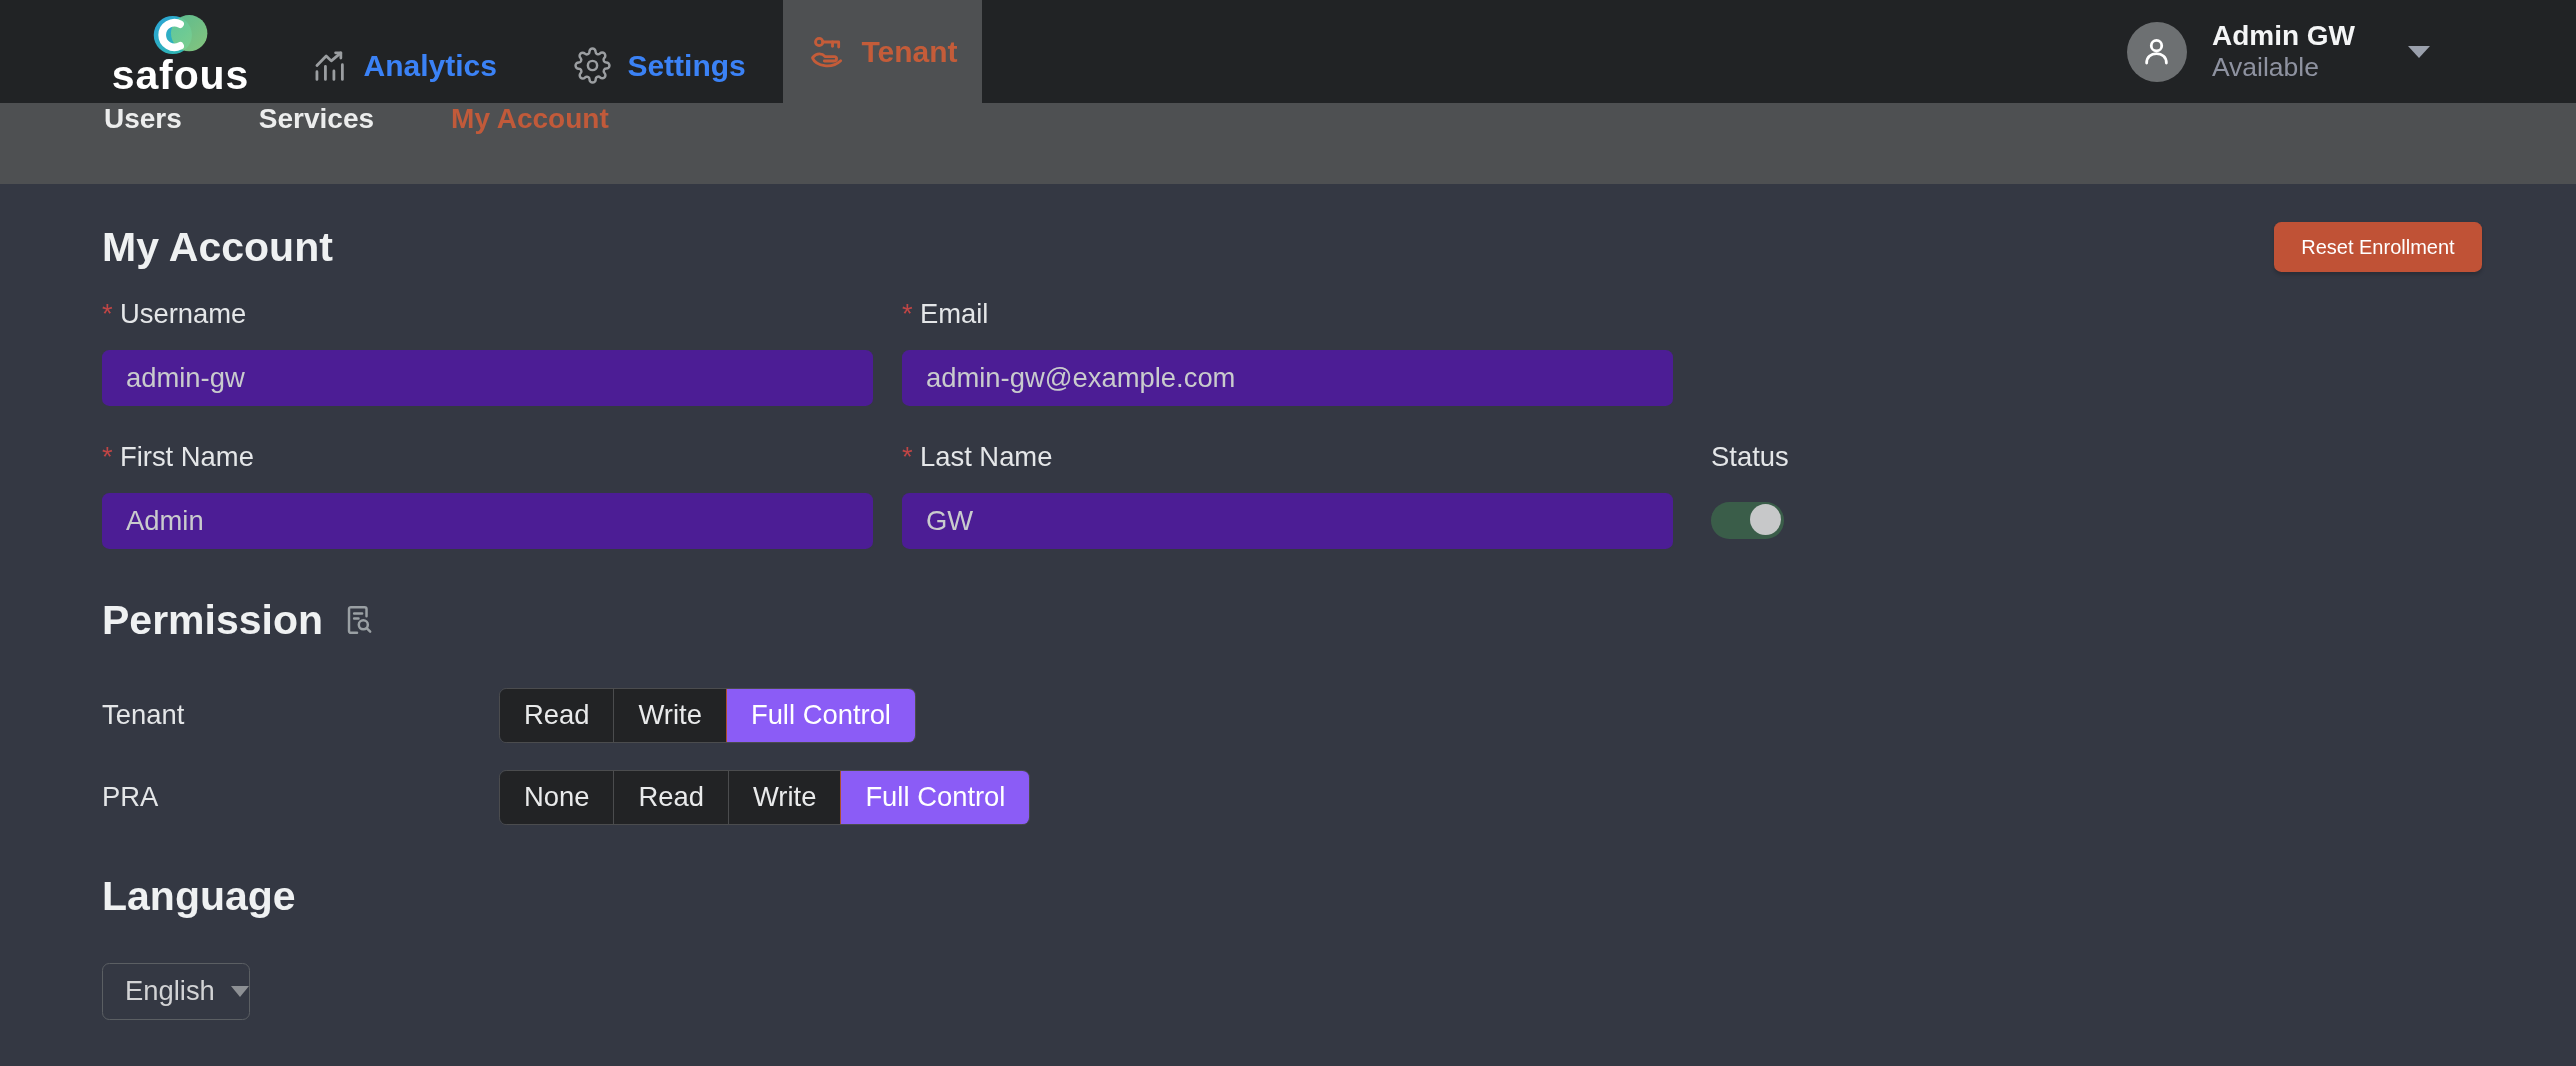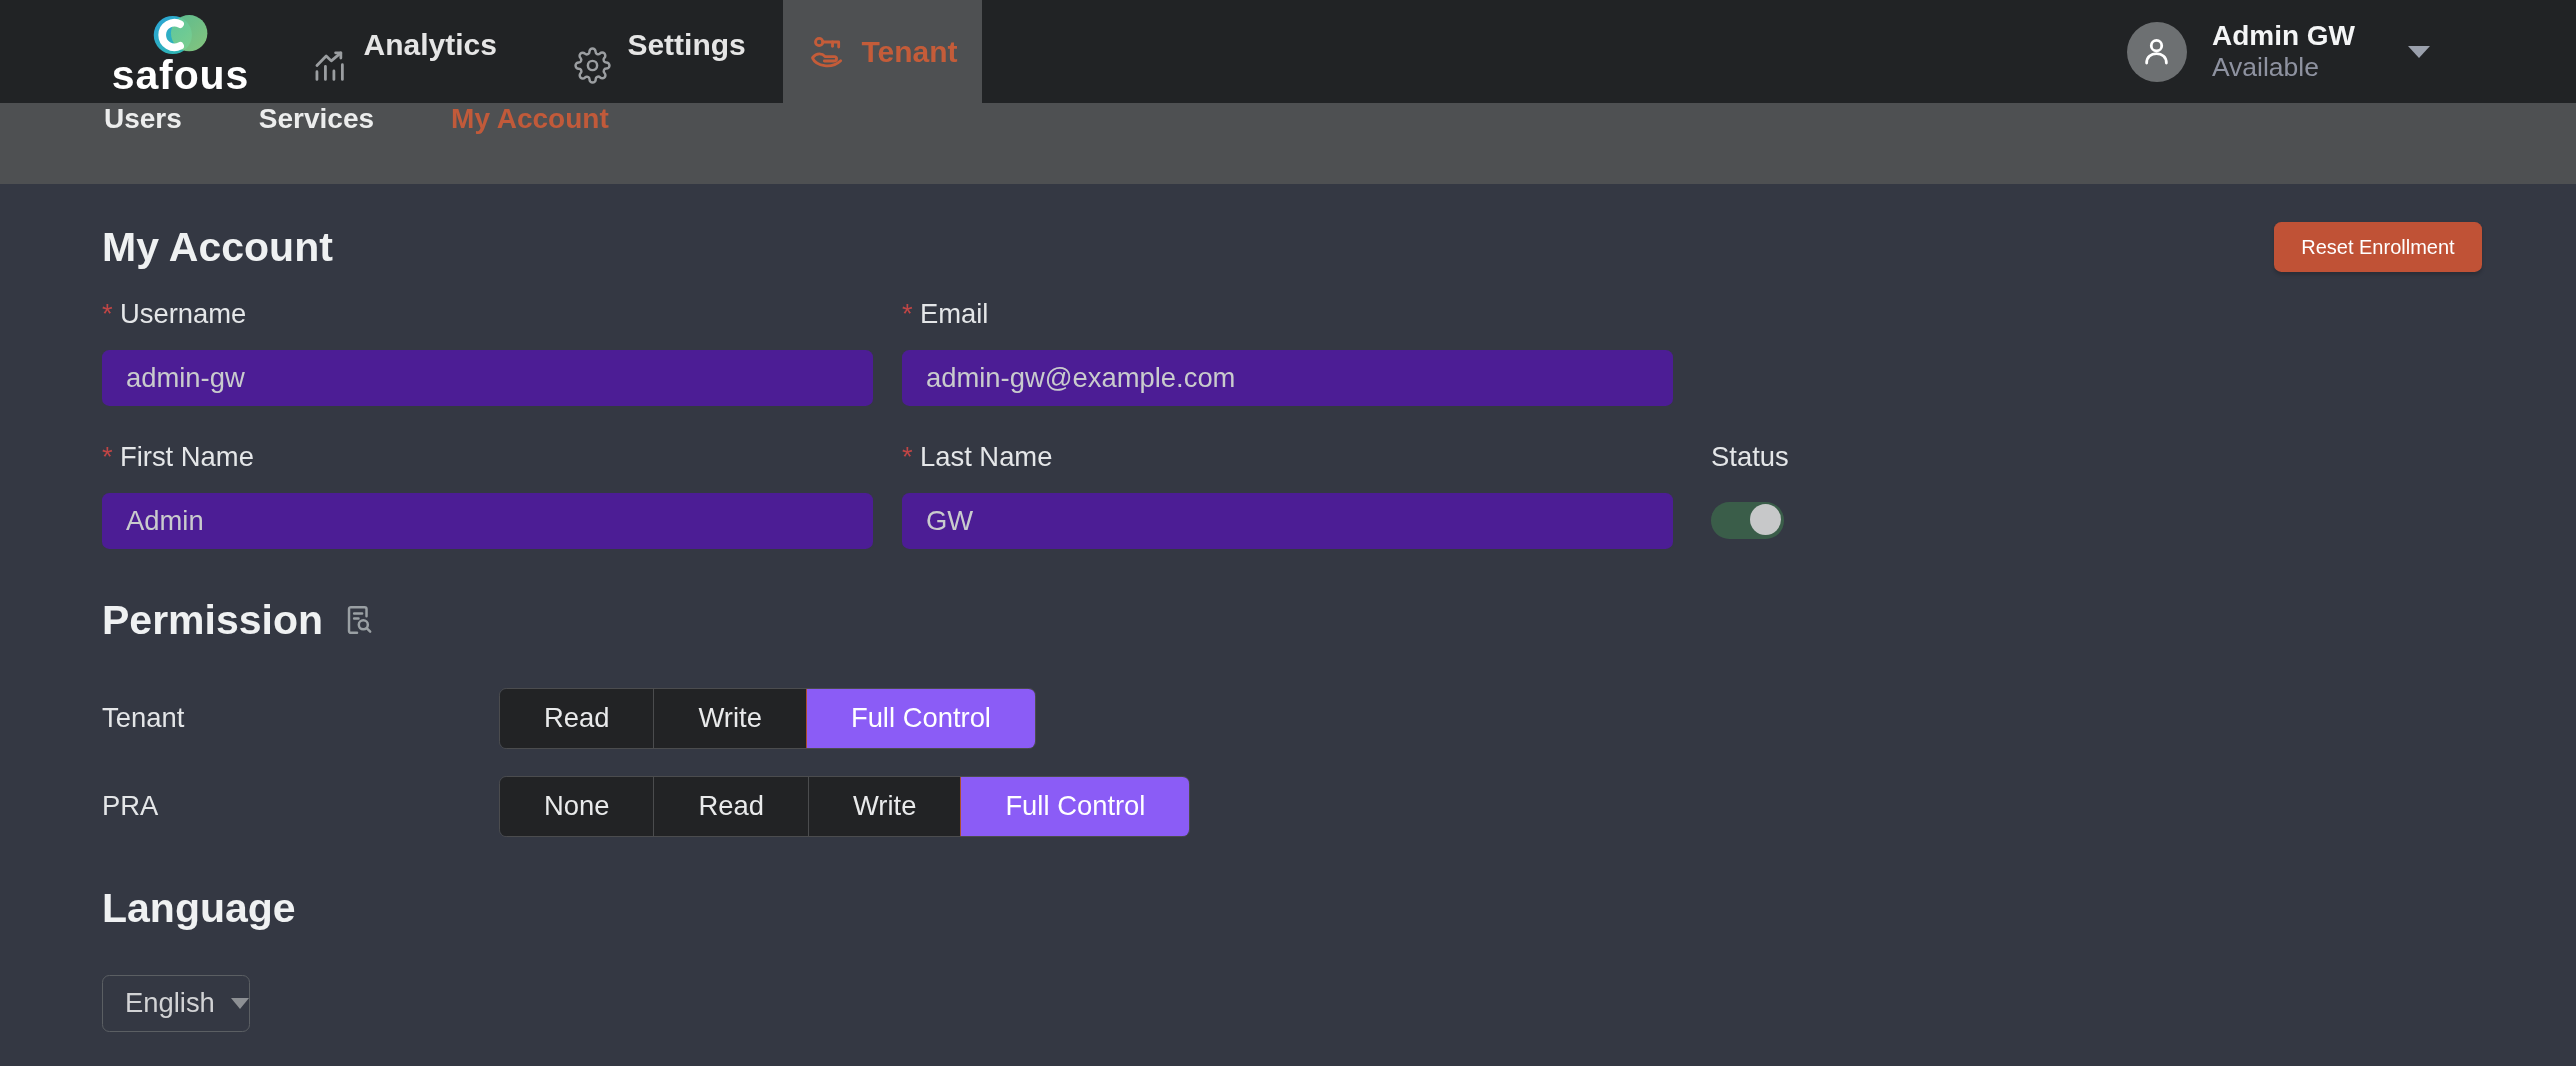--- a/index.html
+++ b/index.html
@@ -30,24 +30,25 @@
   .brand-word {
     color: #ffffff;
     font-size: 41px;
     font-weight: bold;
     letter-spacing: 0.9px;
     line-height: 1;
     margin-top: -1.8px;
   }
   .nav-item {
     display: flex;
+    align-items: center;
     gap: 16.5px;
     font-size: 30px;
     font-weight: bold;
-    color: #e5e5e5;
+    color: #3b82f6;
     cursor: pointer;
     margin-top: 28px;
   }
   .nav-analytics { margin-left: 51px; }
   .nav-settings  { margin-left: 77px; }
   .nav-tab-tenant {
     margin-left: 37px;
     width: 199px;
     background: #4e5052;
     display: flex;
@@ -187,22 +188,22 @@
   .perm-row-1 { margin-top: 47px; }
   .perm-row-2 { margin-top: 27.4px; }
   .perm-label { width: 397px; font-size: 27.4px; color: #e4e6e8; }
   .seg-group {
     display: flex;
     border: 0.9px solid #4b4c4e;
     border-radius: 7.3px;
     overflow: hidden;
   }
   .seg-btn {
-    height: 59px;
-    padding: 0 44px;
+    height: 53px;
+    padding: 0 24px;
     display: flex;
     align-items: center;
     background: #222325;
     color: #e9eaeb;
     font-family: "Liberation Sans", sans-serif;
     font-size: 27.4px;
     border: none;
     border-left: 0.9px solid #4b4c4e;
     cursor: pointer;
   }

